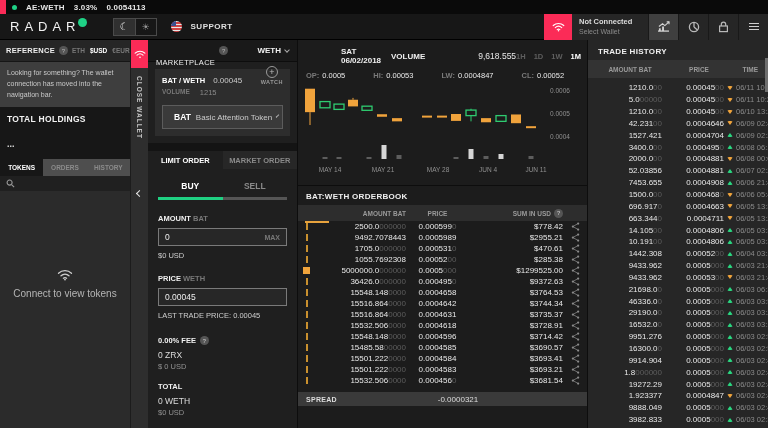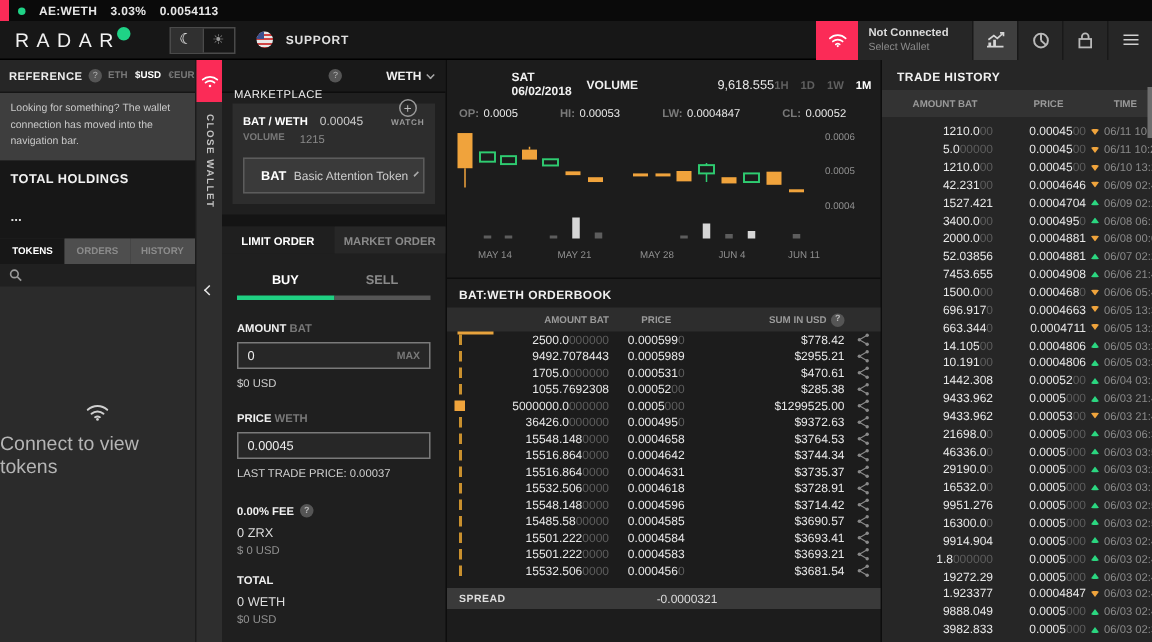--- a/index.html
+++ b/index.html
@@ -42,21 +42,21 @@
   .cur-active { color:#fff; }
   .sb-notice { background:#3e3e3e; color:#c9c9c9; font-size:7px; line-height:1.55; padding:6px 7px; flex:none; }
   .sb-holdings { background:#171717; padding:7px 7px 0; flex:none; }
   .sb-holdings-title { font-size:8.5px; font-weight:bold; color:#f2f2f2; letter-spacing:0.3px; }
   .sb-holdings-value { margin-top:15px; padding-bottom:10px; font-size:9px; font-weight:bold; color:#ddd; }
   .sb-tabs { display:flex; height:17px; flex:none; }
   .sb-tab { flex:1; display:flex; align-items:center; justify-content:center; font-size:6.5px; font-weight:bold; background:#4e4e4e; color:#8b8b8b; }
   .sb-tab.active { background:#171717; color:#fff; }
   .sb-search { height:15px; background:#202020; display:flex; align-items:center; padding:0 6px; flex:none; }
   .sb-body { flex:1; display:flex; flex-direction:column; align-items:center; }
-  .sb-connect { margin-top:78px; display:flex; flex-direction:column; align-items:center; gap:7px; color:#b5b5b5; font-size:13px; }
+  .sb-connect { margin-top:78px; display:flex; flex-direction:column; align-items:center; gap:7px; color:#b5b5b5; font-size:10px; }
 
   
   #wallet-strip { position:absolute; left:130px; top:40px; width:18px; height:388px; background:#2e2e2e; border-left:1px solid #1c1c1c; display:flex; flex-direction:column; align-items:center; }
   .strip-pink { width:18px; height:28px; background:#fb2b57; display:flex; align-items:center; justify-content:center; flex:none; }
   .strip-label { writing-mode:vertical-rl; font-size:6.5px; font-weight:bold; color:#c4c4c4; letter-spacing:1px; margin-top:8px; }
   .chev { display:inline-block; width:5px; height:5px; border-right:1.5px solid #e8e8e8; border-bottom:1.5px solid #e8e8e8; }
   .chev-left { transform:rotate(135deg); margin-top:52px; }
   .chev-sm { width:4px; height:4px; border-right:1.2px solid #aaa; border-bottom:1.2px solid #aaa; transform:rotate(45deg); margin-top:-2px; }
 
   
@@ -320,21 +320,21 @@
       <span class="max-btn">MAX</span>
     </div>
     <div class="fld-sub">$0 USD</div>
     <div class="fld-label">
       <span>PRICE</span>
       <span class="fld-unit">WETH</span>
     </div>
     <div class="fld-input">
       <span>0.00045</span>
     </div>
-    <div class="fld-sub">LAST TRADE PRICE: 0.00037</div>
+    <div class="fld-sub">LAST TRADE PRICE: 0.00045</div>
     <div class="fee-block">
       <div class="fee-label">
         <span>0.00% FEE</span>
         <span class="badge-q">?</span>
       </div>
       <div class="val-main">0 ZRX</div>
       <div class="val-sub">$ 0 USD</div>
       <div class="total-label">TOTAL</div>
       <div class="val-main">0 WETH</div>
       <div class="val-sub">$0 USD</div>

